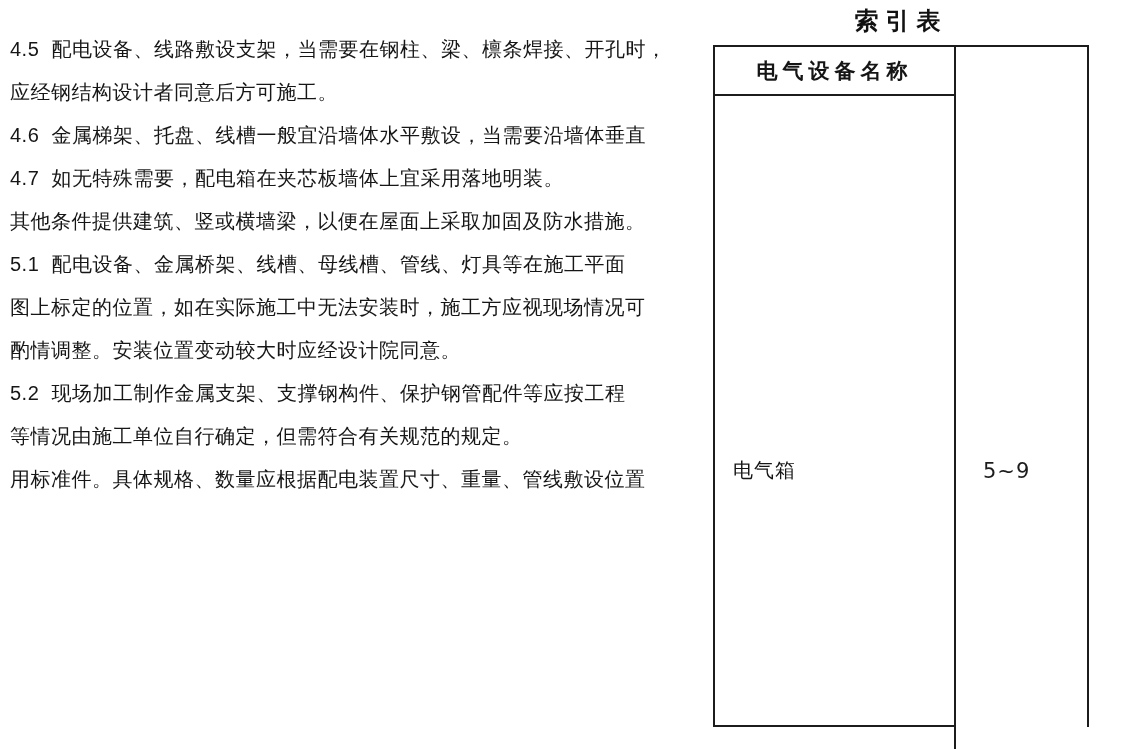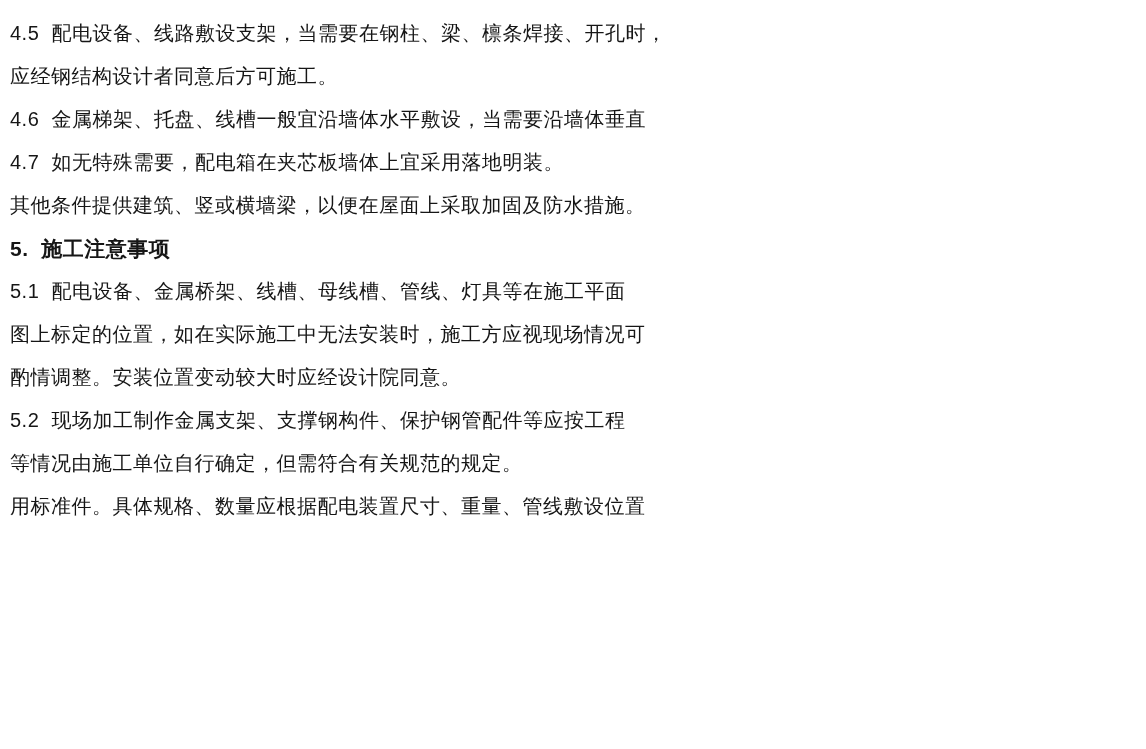--- a/index.html
+++ b/index.html
@@ -14,21 +14,21 @@
     background: #ffffff;
     font-family: "Liberation Sans", "DejaVu Sans", sans-serif;
     color: #1a1a1a;
     overflow: hidden;
   }
 
   
   .notes {
     position: absolute;
     left: 10px;
-    top: 12px;
+    top: 28px;
     width: 672px;
   }
   .notes .line {
     height: 43px;
     line-height: 43px;
     font-size: 20px;
     letter-spacing: 0.5px;
     white-space: pre;
     color: #161616;
   }
@@ -121,23 +121,38 @@
 <body>
 
 <div class="page">
 
   <div class="notes" id="notes">
       <div class="line">4.5  配电设备、线路敷设支架，当需要在钢柱、梁、檩条焊接、开孔时，</div>
       <div class="line">应经钢结构设计者同意后方可施工。</div>
       <div class="line">4.6  金属梯架、托盘、线槽一般宜沿墙体水平敷设，当需要沿墙体垂直</div>
       <div class="line">4.7  如无特殊需要，配电箱在夹芯板墙体上宜采用落地明装。</div>
       <div class="line">其他条件提供建筑、竖或横墙梁，以便在屋面上采取加固及防水措施。</div>
-      <div class="line heading">5.  施工注意事项</div>
       <div class="line">5.1  配电设备、金属桥架、线槽、母线槽、管线、灯具等在施工平面</div>
       <div class="line">图上标定的位置，如在实际施工中无法安装时，施工方应视现场情况可</div>
       <div class="line">酌情调整。安装位置变动较大时应经设计院同意。</div>
       <div class="line">5.2  现场加工制作金属支架、支撑钢构件、保护钢管配件等应按工程</div>
       <div class="line">等情况由施工单位自行确定，但需符合有关规范的规定。</div>
       <div class="line">用标准件。具体规格、数量应根据配电装置尺寸、重量、管线敷设位置</div>
     </div>
 
+  <div class="index">
+    <div class="index-title">索引表</div>
+
+    <div class="itable">
+      <div class="trow header">
+        <div class="cell name">电气设备名称</div>
+        <div class="cell page">页码</div>
+      </div>
+      <div id="table-body">
+          <div class="trow">
+            <div class="cell name">电气箱</div>
+            <div class="cell page">5~9</div>
+          </div>
+        </div>
+    </div>
+  </div>
 
 </div>
 
 </body></html>

